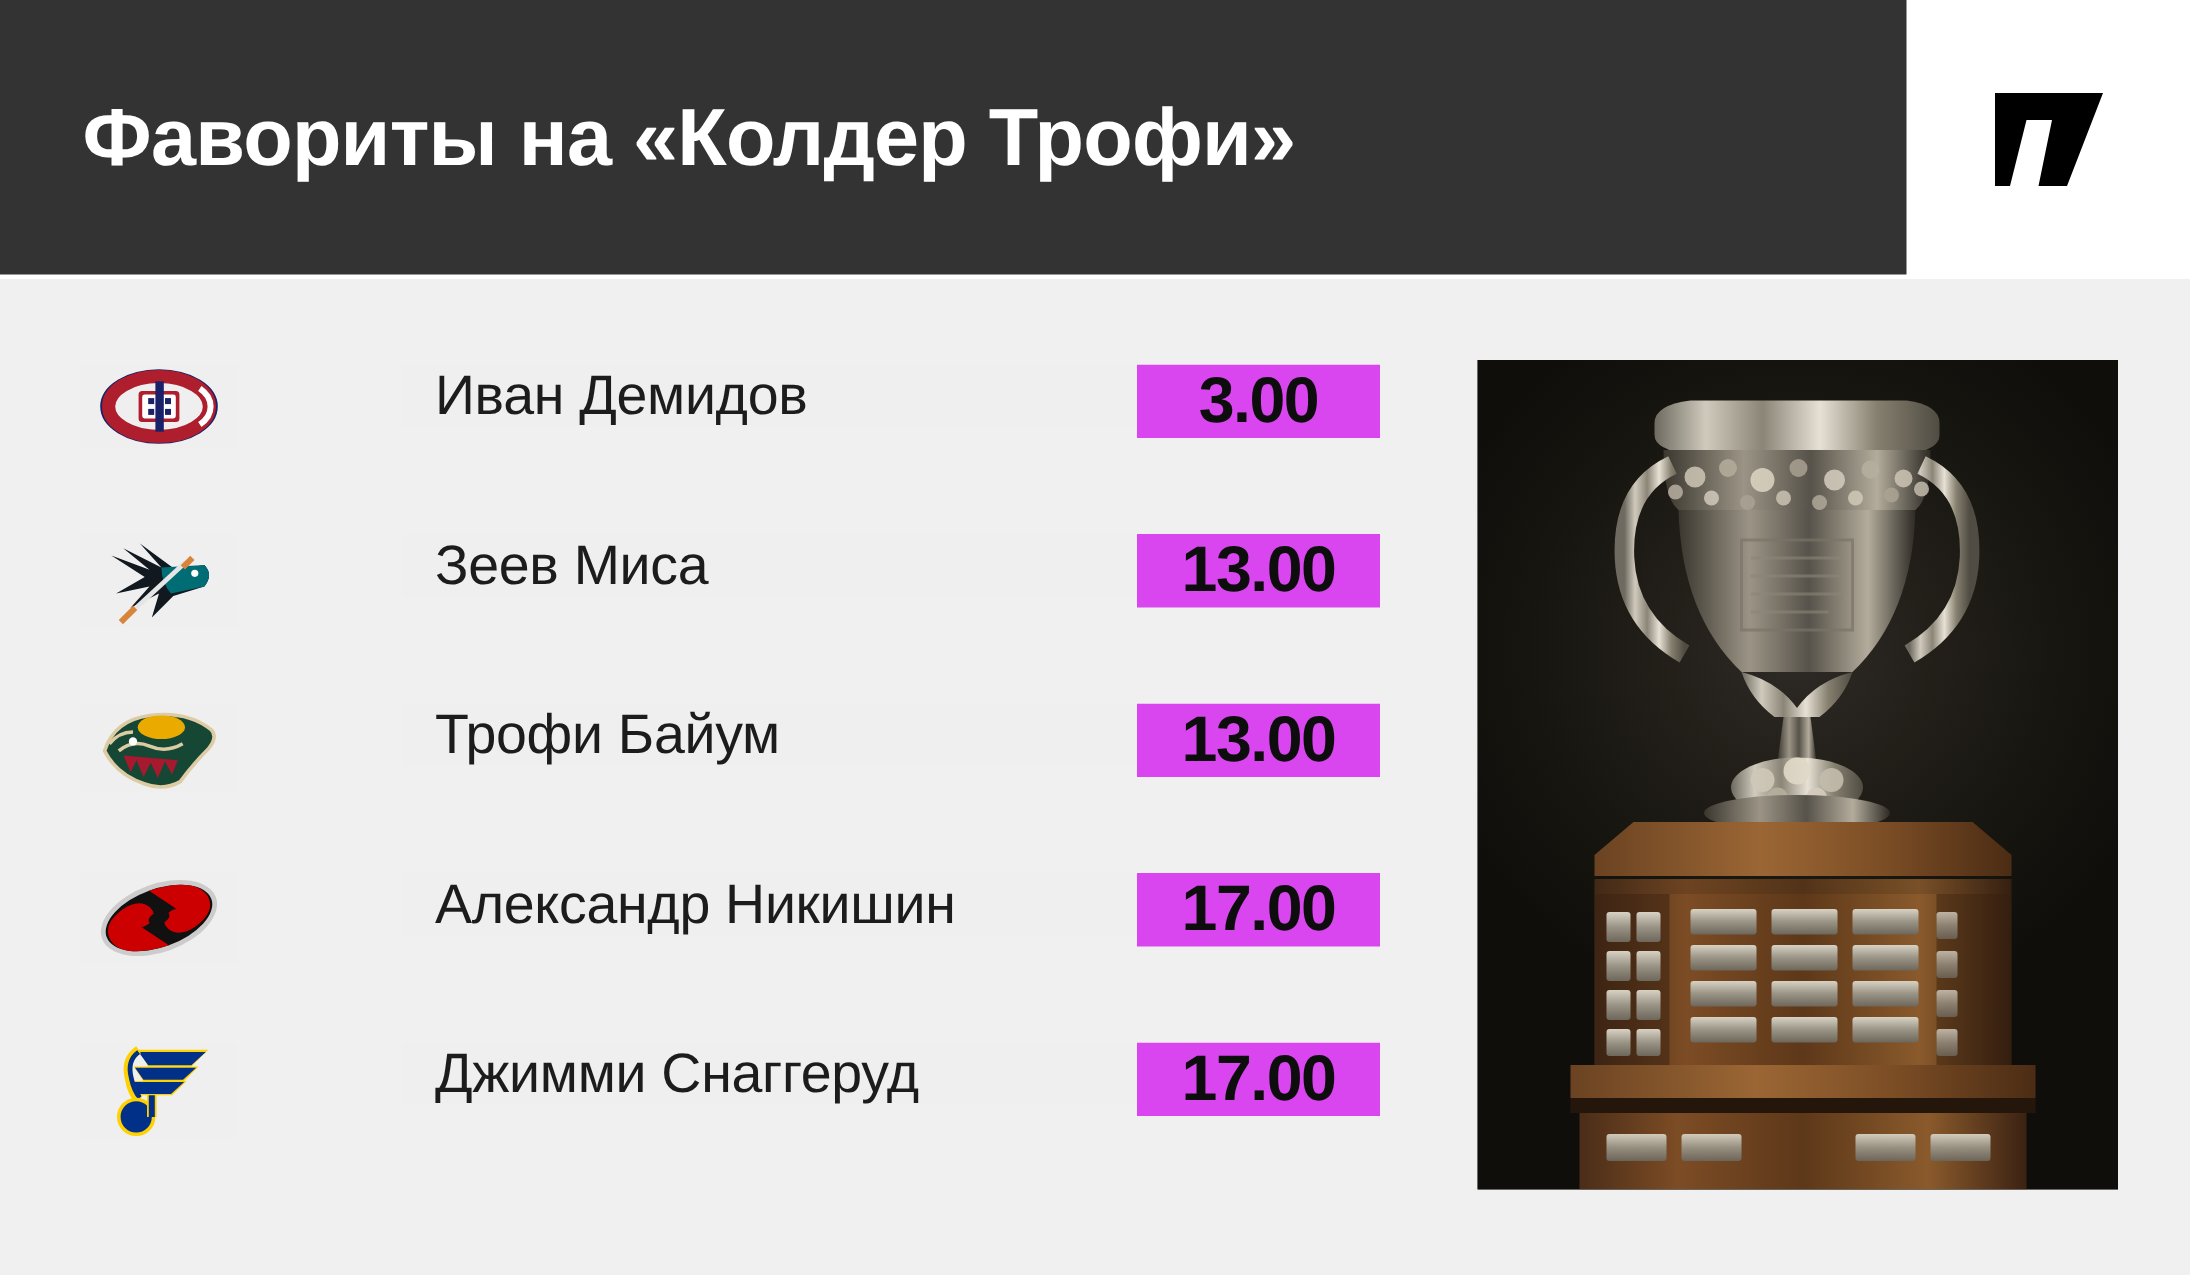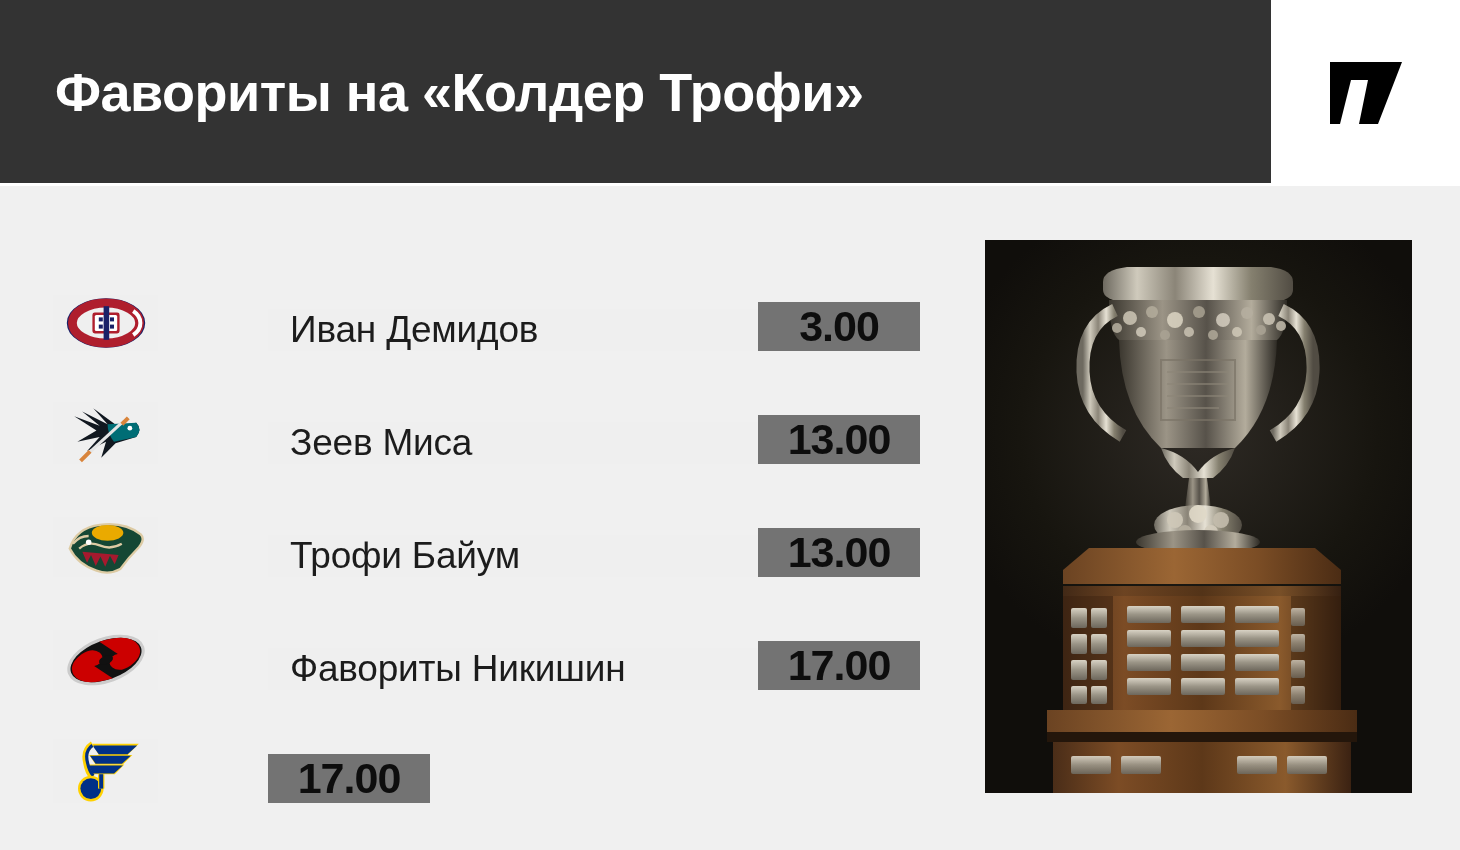--- a/index.html
+++ b/index.html
@@ -59,21 +59,21 @@
     position: absolute;
     left: 53px;
     top: 236px;
     width: 867px;
   }
   .row {
     position: relative;
     height: 108px;
     margin-bottom: 5px;
     display: flex;
-    align-items: flex-end;
+    align-items: flex-start;
     overflow: hidden;
   }
   .row:first-child { margin-top: 7px; }
 
   .cell-logo {
     width: 105px;
     background: #efefef;
     display: flex;
     align-items: center;
     justify-content: center;
@@ -96,21 +96,21 @@
   .player-name {
     font-size: 37px;
     font-weight: normal;
     color: #1c1c1c;
     letter-spacing: -0.2px;
     white-space: nowrap;
   }
   .cell-odds {
     width: 162px;
     flex: 0 0 162px;
-    background: #737373;
+    background: #d946ef;
     display: flex;
     align-items: center;
     justify-content: center;
   }
   .odds-value {
     font-size: 43px;
     font-weight: bold;
     color: #0d0d0d;
     letter-spacing: -1px;
   }
@@ -347,21 +347,21 @@
         <div class="p-face" style="background:#f0c8a4"></div>
         <div class="p-hair" style="background:#6b4f33"></div>
         <div class="p-brow-l" style="background:#5a4128"></div>
         <div class="p-brow-r" style="background:#5a4128"></div>
         <div class="p-eye-l"></div>
           <div class="p-eye-r"></div>
         <div class="p-mouth"></div>
       </div>
     </div>
     <div class="cell-name">
-      <span class="player-name">Фавориты Никишин</span>
+      <span class="player-name">Александр Никишин</span>
     </div>
     <div class="cell-odds">
       <span class="odds-value">17.00</span>
     </div>
   </div>
 
   <div class="row">
     <div class="cell-logo">
       <svg class="team-logo" width="76" height="64" viewBox="0 0 94 80">
         <path d="M30 6 L88 6 L74 20 L38 20 Z" fill="#ffd100"></path>
@@ -385,20 +385,23 @@
         <div class="p-ear-l" style="background:#dfb392"></div>
         <div class="p-ear-r" style="background:#dfb392"></div>
         <div class="p-face" style="background:#edc6a2"></div>
         <div class="p-hair" style="background:#4e3524;height:36px;bottom:52px;border-radius:30px 30px 14px 14px"></div>
         <div class="p-brow-l" style="background:#40291a"></div>
         <div class="p-brow-r" style="background:#40291a"></div>
         <div class="p-eye-l"></div>
           <div class="p-eye-r"></div>
         <div class="p-mouth"></div>
       </div>
+    </div>
+    <div class="cell-name">
+      <span class="player-name">Джимми Снаггеруд</span>
     </div>
     <div class="cell-odds">
       <span class="odds-value">17.00</span>
     </div>
   </div>
 
 </div>
 
 <div class="trophy-panel">
   <div class="trophy-stage"></div>

